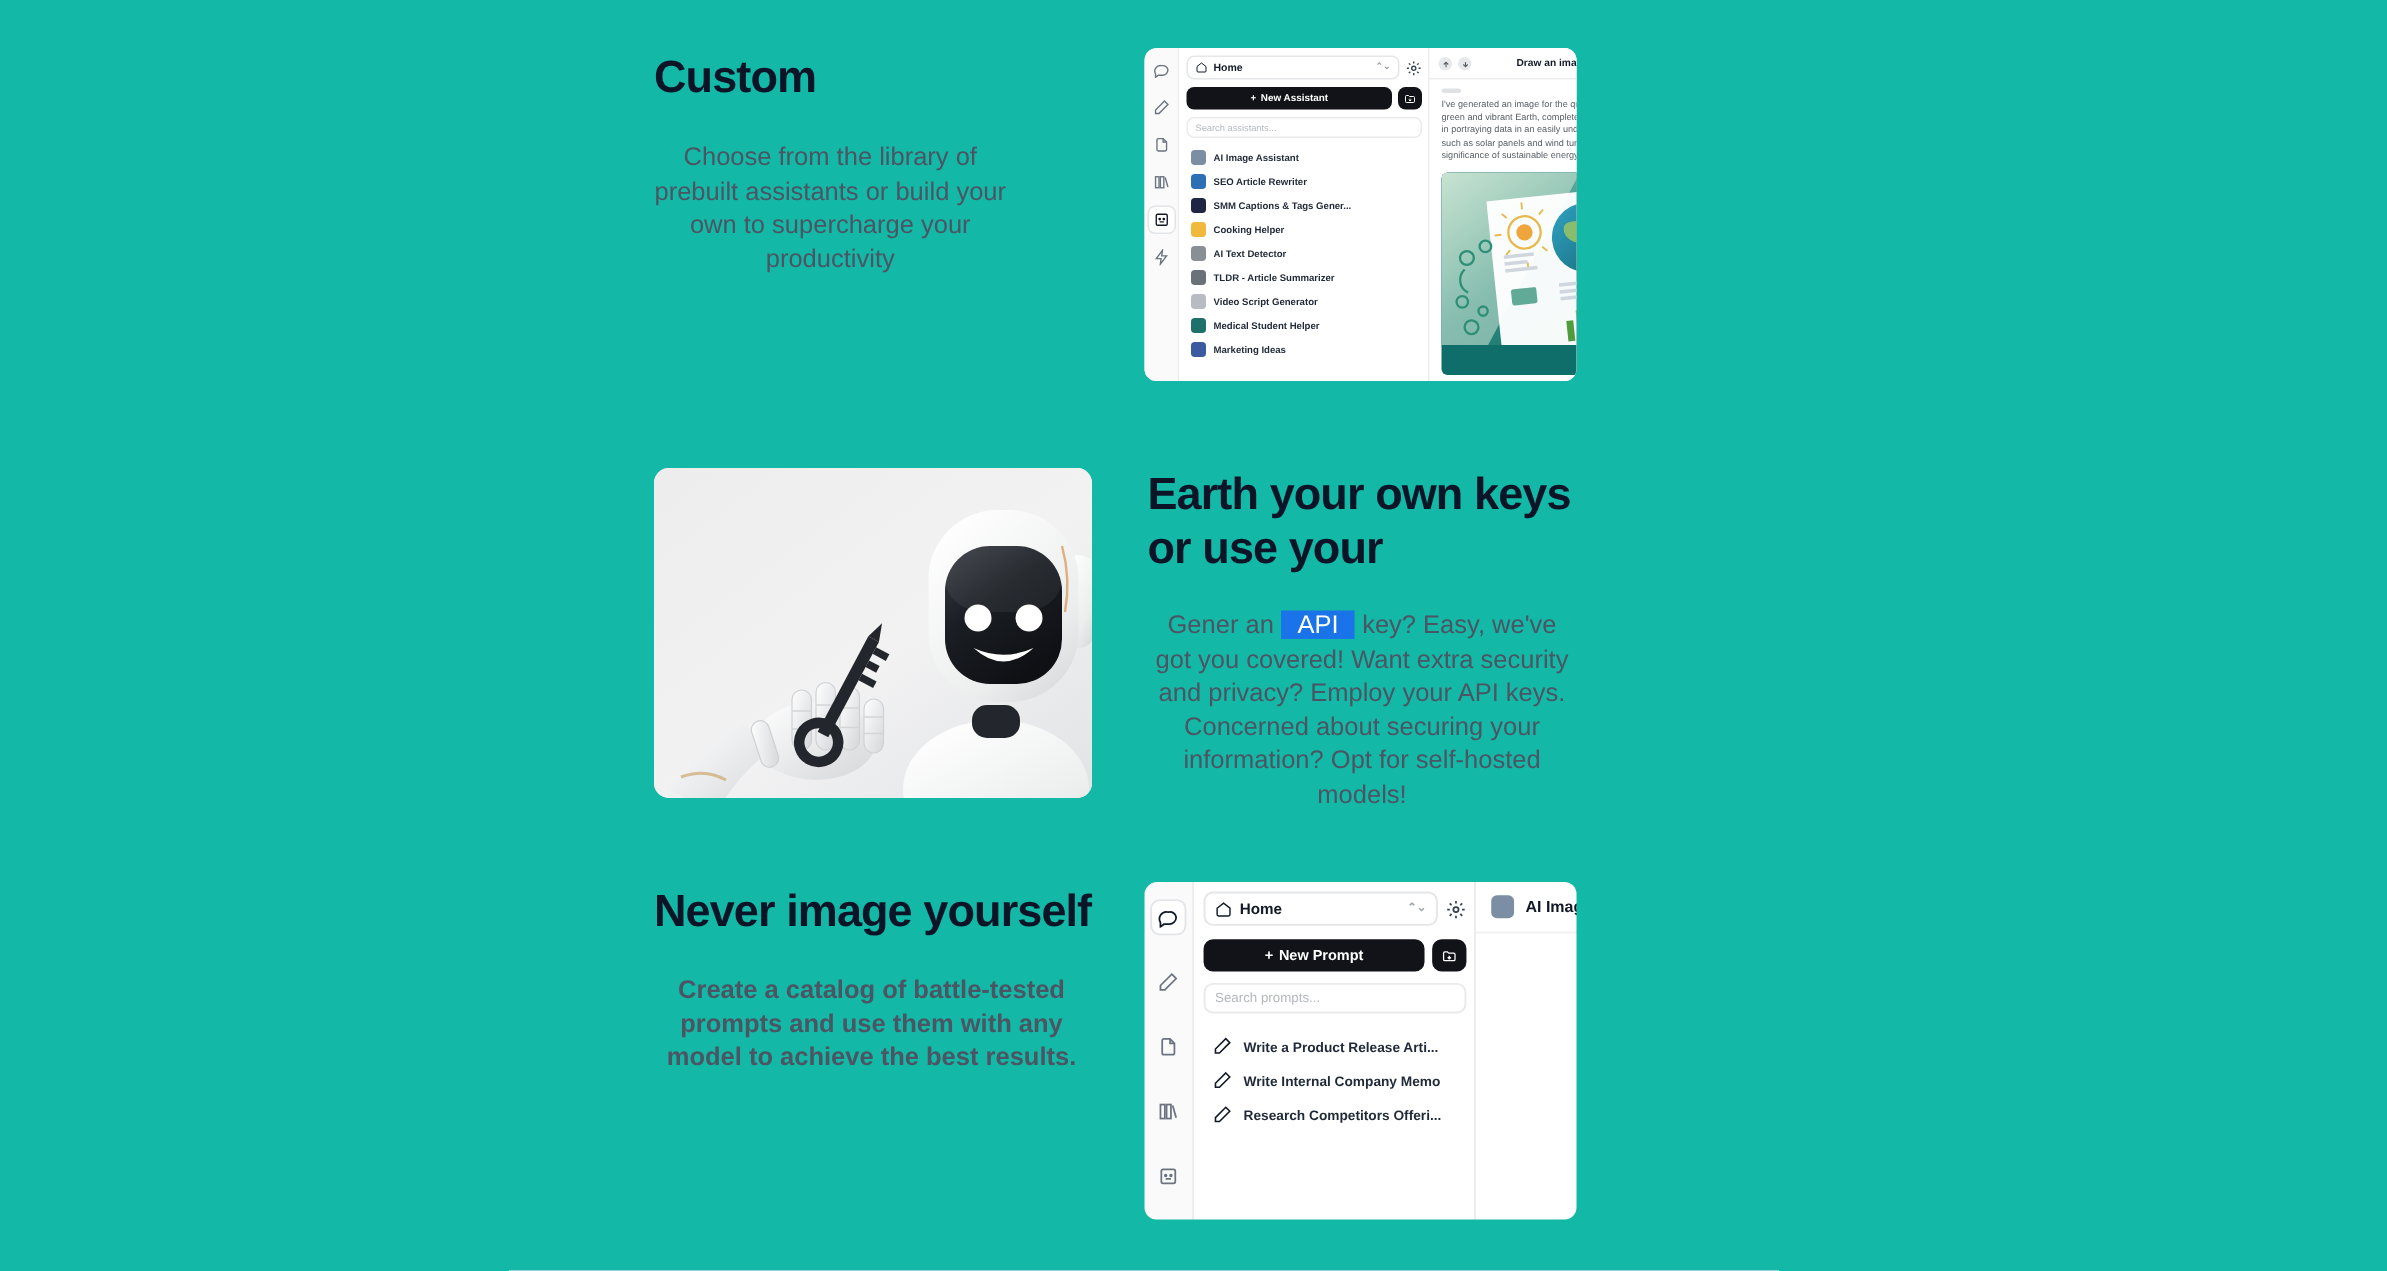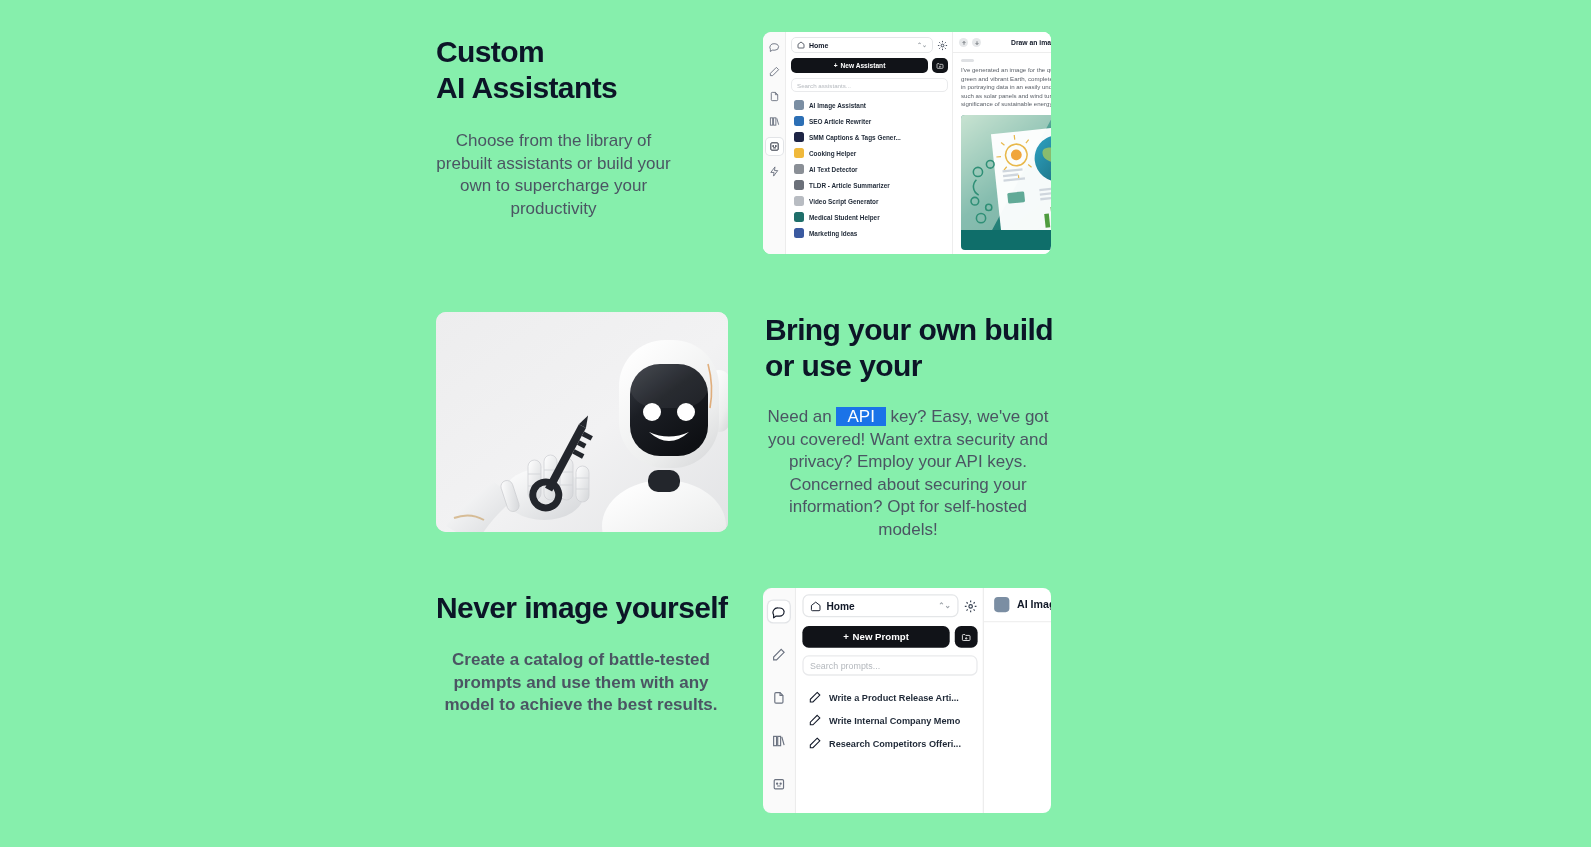--- a/index.html
+++ b/index.html
@@ -8,21 +8,21 @@
     width: 1591px;
     height: 847px;
     background: #f5f5f5;
     font-family: "Liberation Sans", sans-serif;
     overflow: hidden;
   }
   .page {
     position: relative;
     width: 1591px;
     height: 847px;
-    background: #86efac;
+    background: #14b8a6;
   }
 
   
   .feat-title {
     font-size: 30px;
     line-height: 36px;
     font-weight: 700;
     letter-spacing: -0.6px;
     color: #0c1527;
   }
@@ -227,21 +227,20 @@
   .art { position:absolute; inset:0; }
 </style>
 </head>
 <body>
 
 <div class="page">
 
   <div id="sec1-text">
     <h2 class="feat-title">
       <span>Custom</span><br>
-      <span>AI Assistants</span>
     </h2>
     <p class="feat-body">Choose from the library of prebuilt assistants or build your own to supercharge your productivity</p>
   </div>
 
   <div id="sec1-shot">
     <div class="app" style="width:360px;height:236px;">
 
       <div class="rail">
         <div class="rail-btn">
           <svg viewBox="0 0 24 24" fill="none" stroke="currentColor" stroke-width="2">
@@ -506,24 +505,24 @@
         <rect x="126" y="112" width="10" height="5" fill="#23262c"></rect>
         <rect x="126" y="122" width="8" height="5" fill="#23262c"></rect>
         <rect x="126" y="132" width="11" height="5" fill="#23262c"></rect>
         <path d="M118 108 l4 -12 l4 12z" fill="#23262c"></path>
       </g>
     </svg>
   </div>
 
   <div id="sec2-text">
     <h2 class="feat-title">
-      <span>Bring your own build</span><br>
+      <span>Earth your own keys</span><br>
       <span>or use your</span>
     </h2>
-    <p class="feat-body"><span>Need an </span><span class="sel">API</span><span> key? Easy, we've got you covered! Want extra security and privacy? Employ your API keys. Concerned about securing your information? Opt for self-hosted models!</span></p>
+    <p class="feat-body"><span>Gener an </span><span class="sel">API</span><span> key? Easy, we've got you covered! Want extra security and privacy? Employ your API keys. Concerned about securing your information? Opt for self-hosted models!</span></p>
   </div>
 
   <div id="sec3-text">
     <h2 class="feat-title">Never image yourself</h2>
     <p class="feat-body">Create a catalog of battle-tested prompts and use them with any model to achieve the best results.</p>
   </div>
 
   <div id="sec3-shot">
     <div class="app" style="width:360px;height:282px;transform:scale(1.27);transform-origin:0 0;">
 

